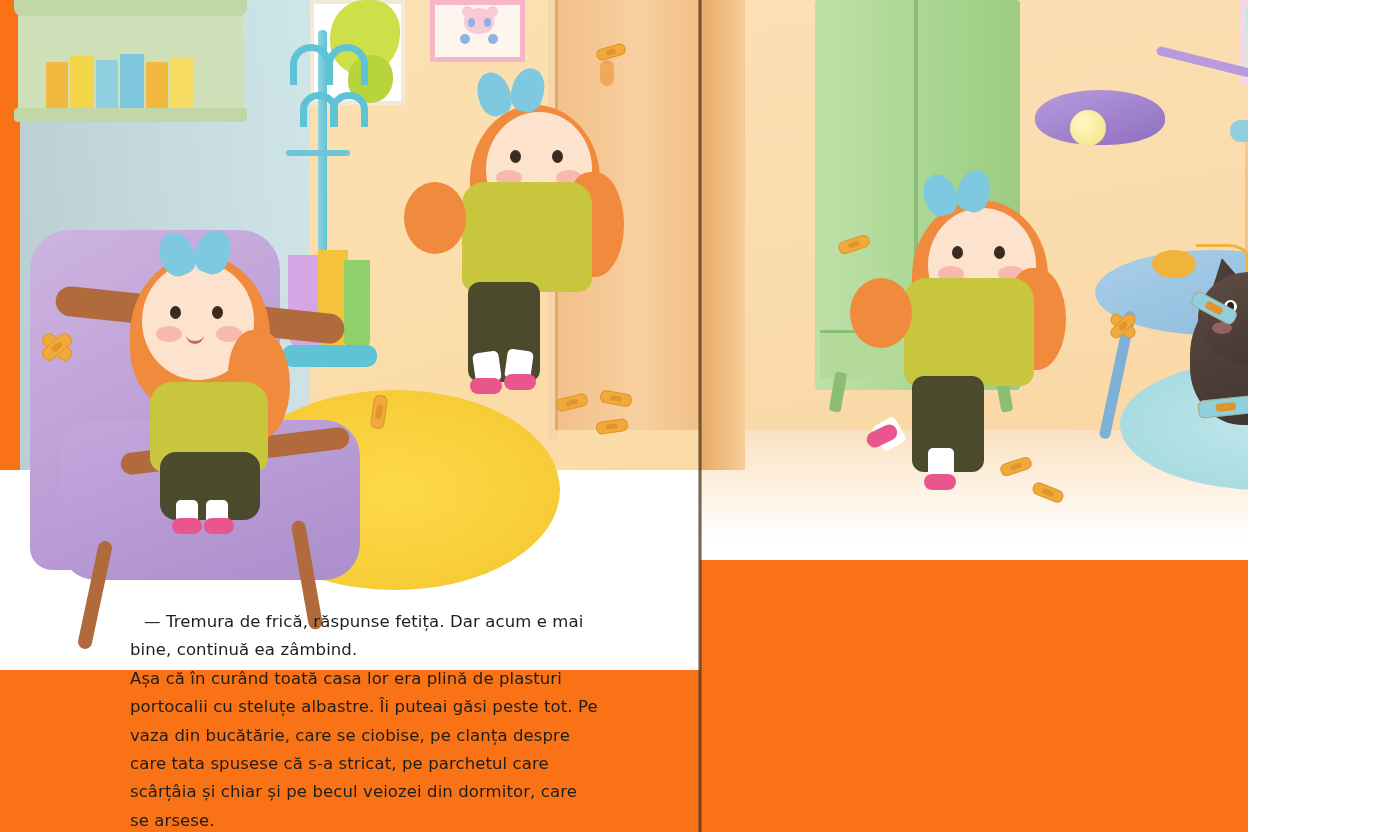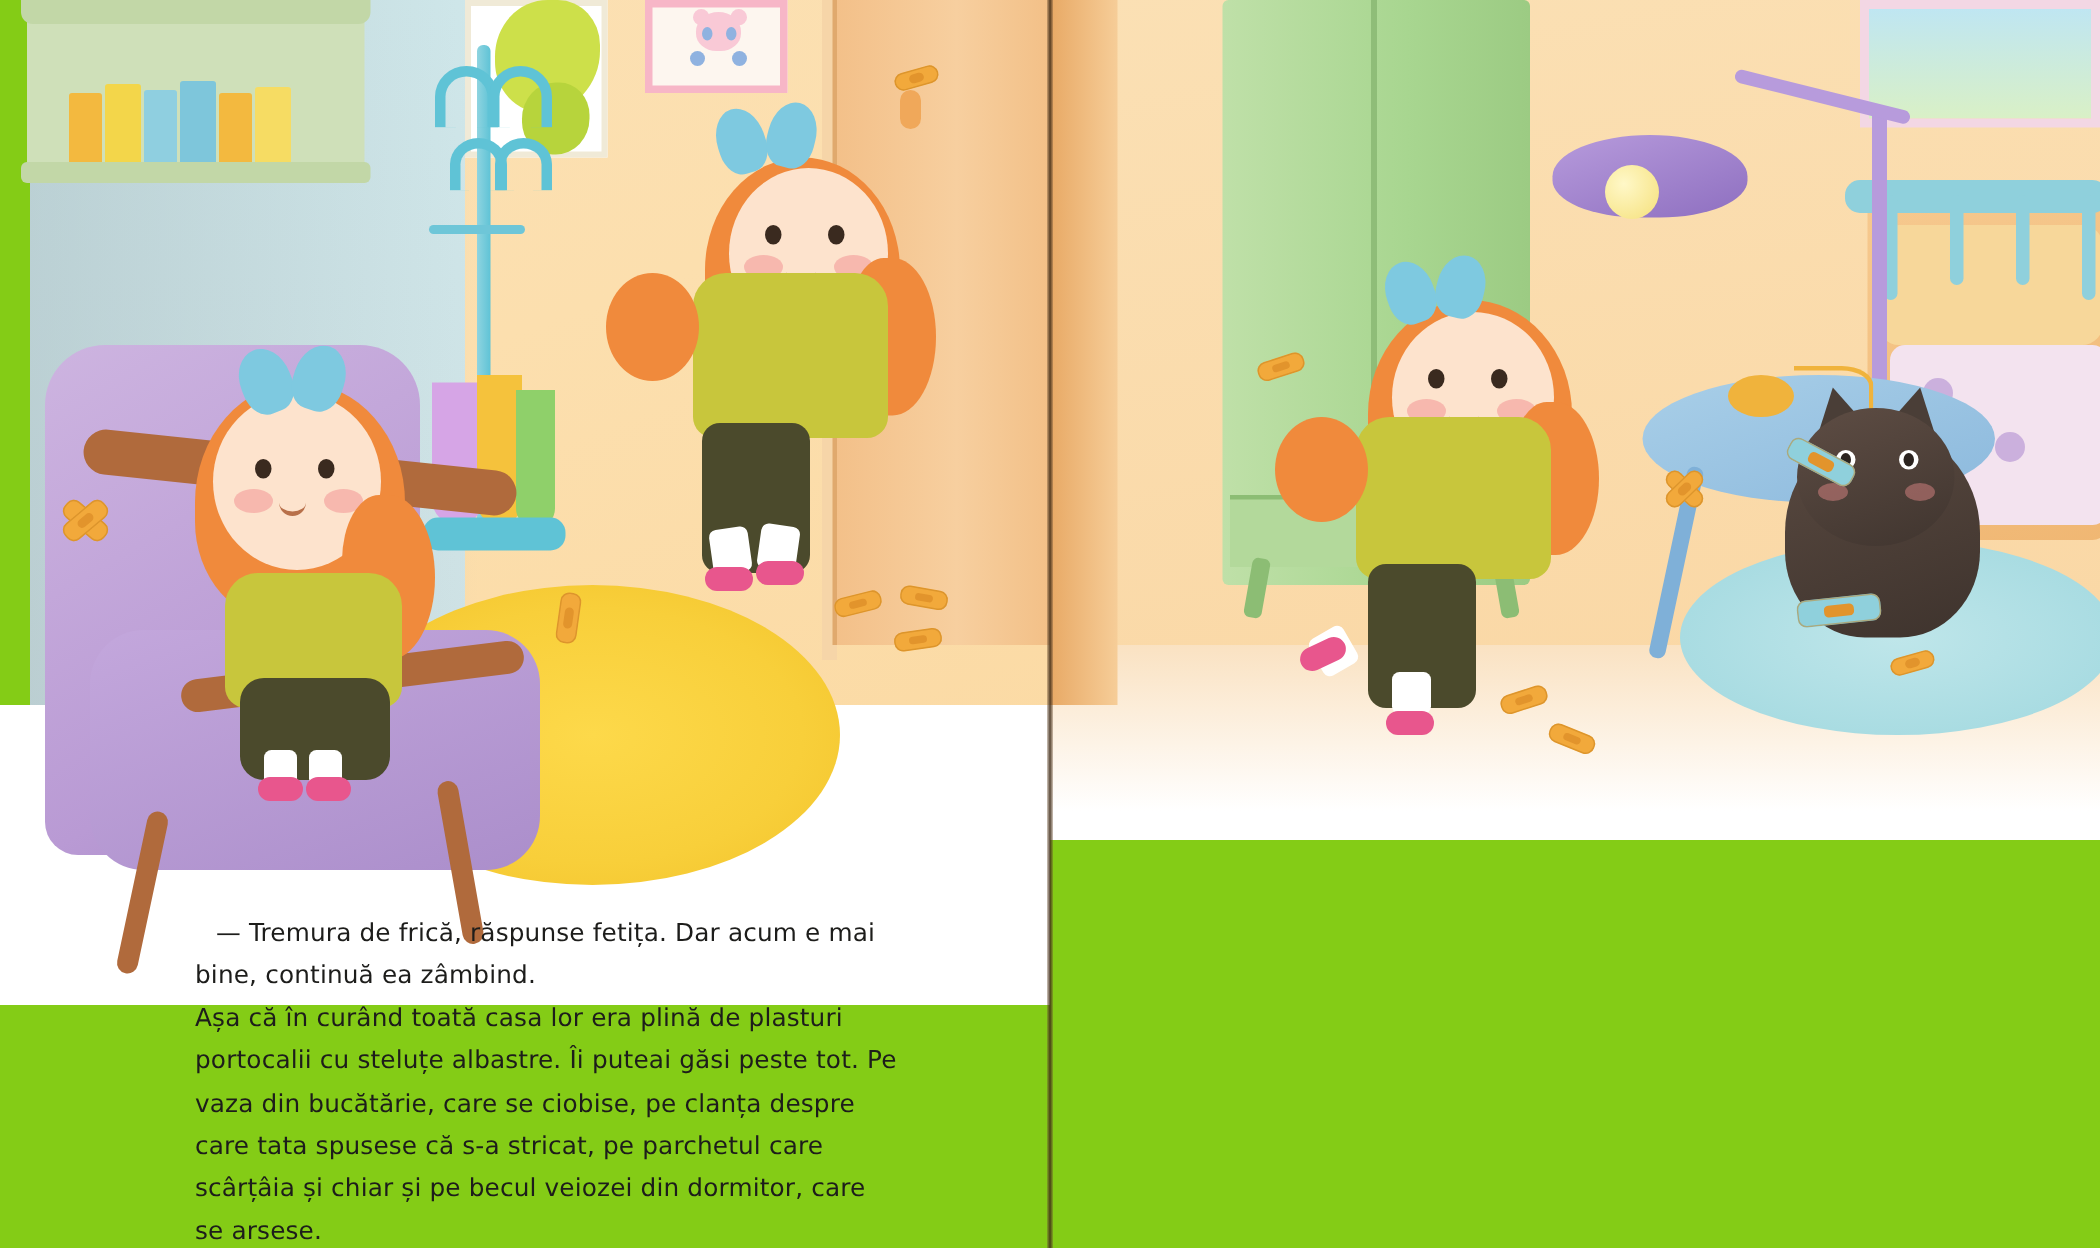--- a/index.html
+++ b/index.html
@@ -5,24 +5,24 @@
   html, body {
     margin: 0;
     padding: 0;
     background: #ffffff;
   }
   body {
     font-family: "Liberation Sans", sans-serif;
   }
   .spread {
     position: relative;
-    width: 1400px;
+    width: 1248px;
     height: 832px;
     overflow: hidden;
-    background: #84cc16;
+    background: #f97316;
   }
   .page {
     position: absolute;
     top: 0;
     height: 832px;
     overflow: hidden;
   }
   .page-left { left: 0; width: 700px; }
   .page-right { left: 700px; width: 700px; }
 

